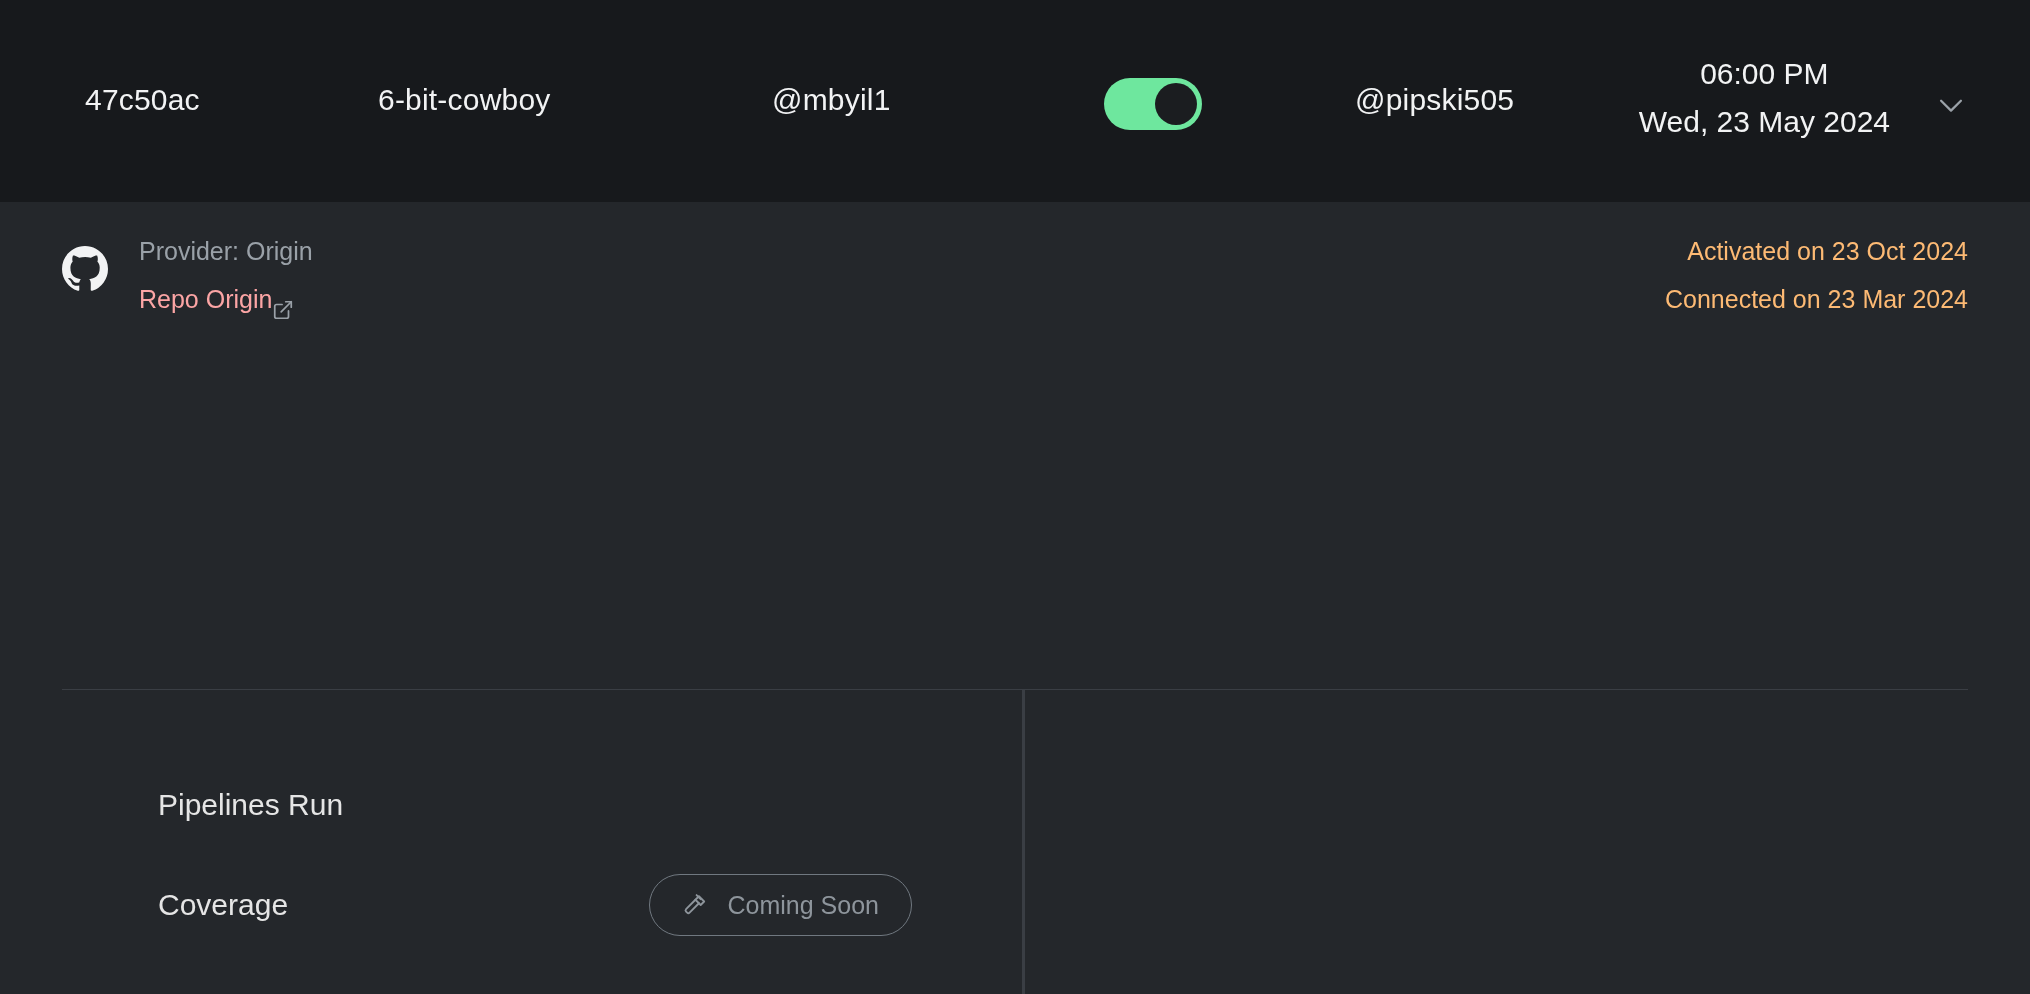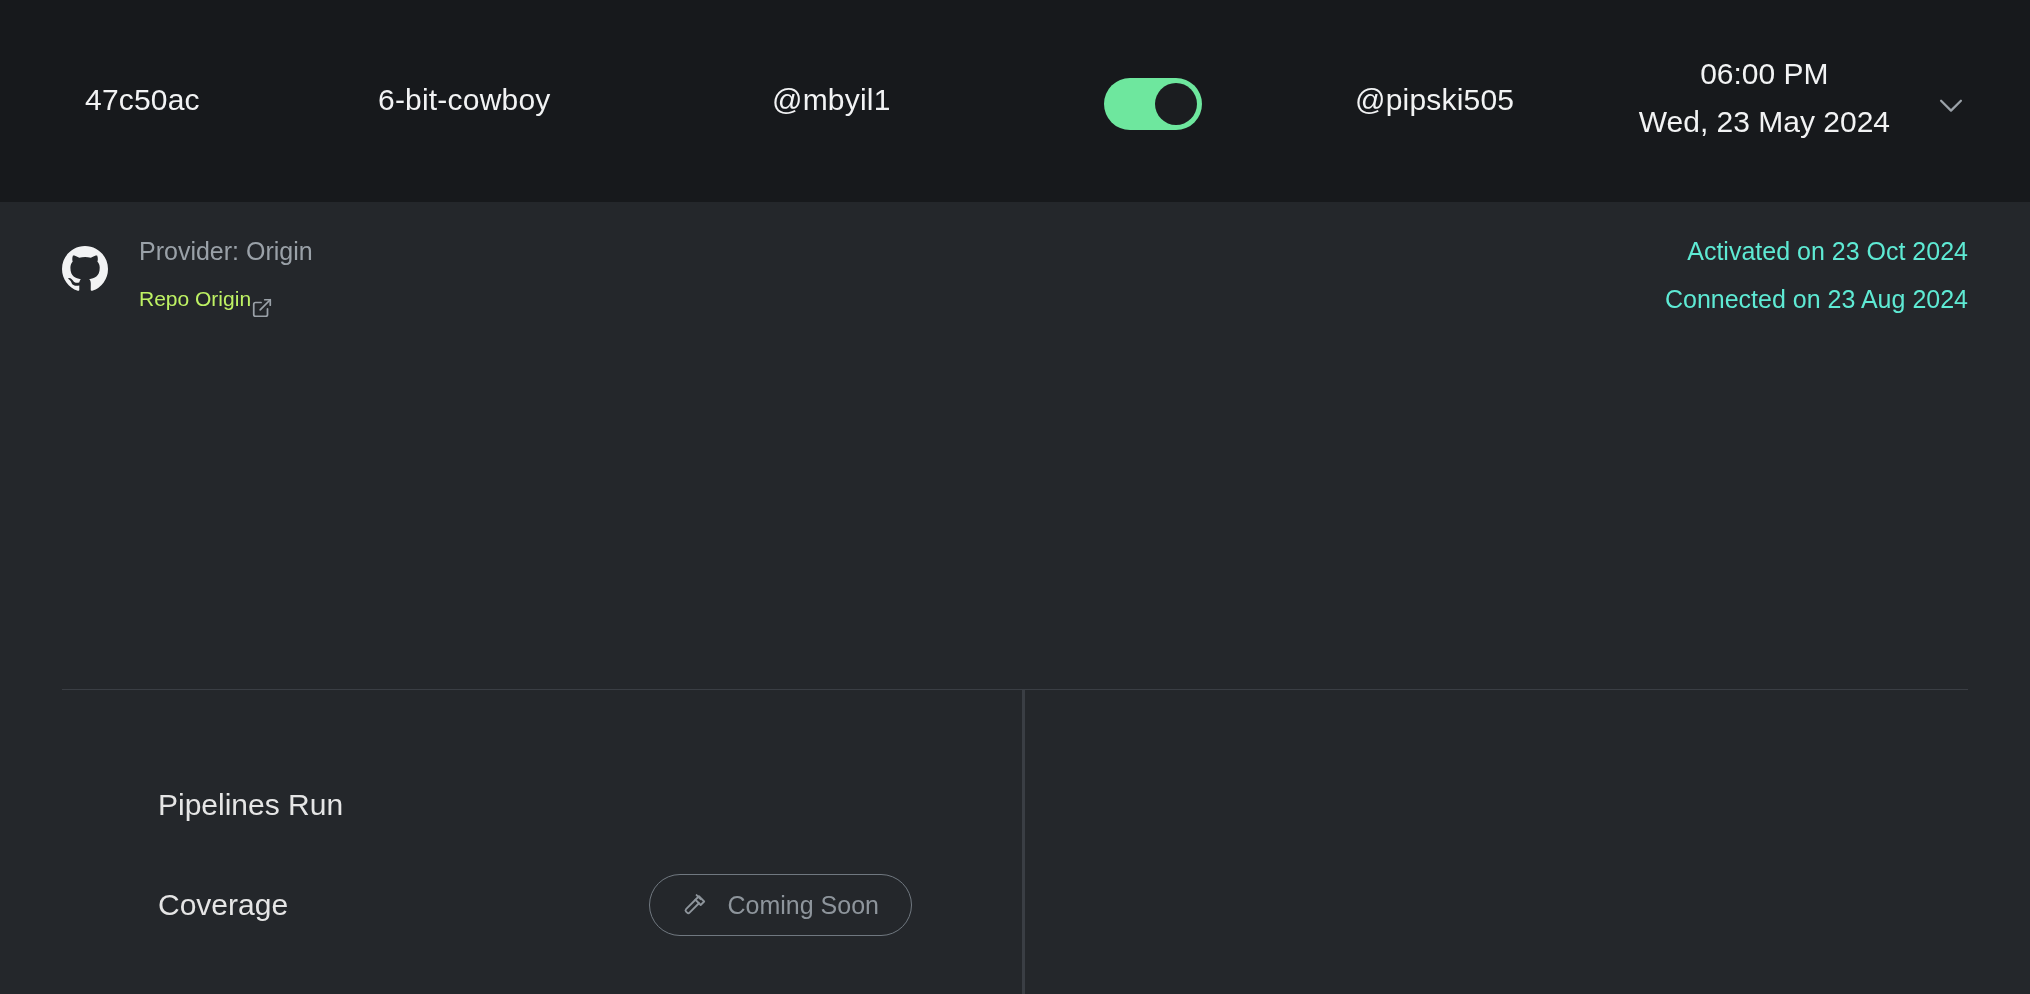--- a/index.html
+++ b/index.html
@@ -117,38 +117,38 @@
     left: 139px;
     top: 25px;
   }
   .meta-line {
     color: #9aa1a8;
     font-size: 25px;
     line-height: 48px;
     white-space: nowrap;
   }
   .repo-origin {
-    color: #bef264;
-    font-size: 21px;
+    color: #fca5a5;
+    font-size: 25px;
     line-height: 48px;
     display: flex;
     align-items: center;
     gap: 0;
     cursor: pointer;
     width: max-content;
   }
   .ext-icon { width: 22px; height: 22px; display: block; }
 
   .meta-right {
     position: absolute;
     right: 62px;
     top: 25px;
     text-align: right;
   }
-  .meta-right .meta-line { color: #5eead4; margin-left: 36px; }
+  .meta-right .meta-line { color: #fdba74; margin-left: 36px; }
 
   
   .h-divider {
     position: absolute;
     left: 62px;
     right: 62px;
     top: 345px;
     height: 1px;
     background: #3a3e44;
   }
@@ -271,21 +271,21 @@
             <path d="M18 13v6a2 2 0 0 1-2 2H5a2 2 0 0 1-2-2V8a2 2 0 0 1 2-2h6"></path>
             <polyline points="15 3 21 3 21 9"></polyline>
             <line x1="10" y1="14" x2="21" y2="3"></line>
           </svg>
         </span>
       </div>
     </div>
 
     <div class="meta-right">
       <div class="meta-line">Activated on 23 Oct 2024</div>
-      <div class="meta-line">Connected on 23 Aug 2024</div>
+      <div class="meta-line">Connected on 23 Mar 2024</div>
     </div>
   </div>
 
   <div class="body">
 
     <div class="h-divider"></div>
     <div class="v-divider"></div>
 
     <div class="col col-left">
 

